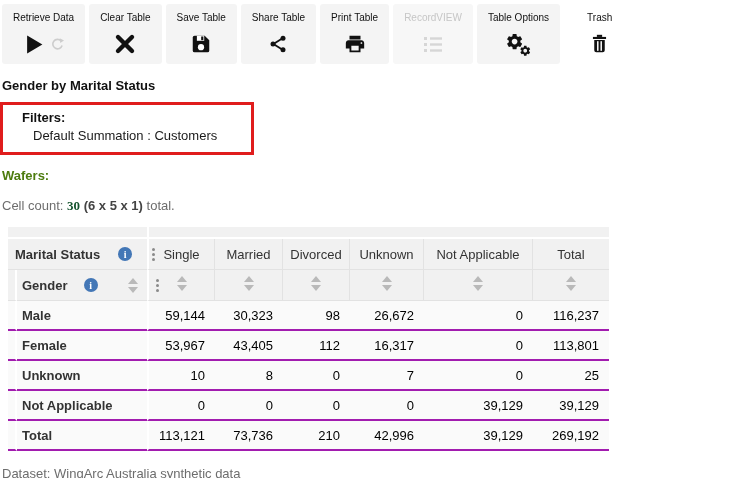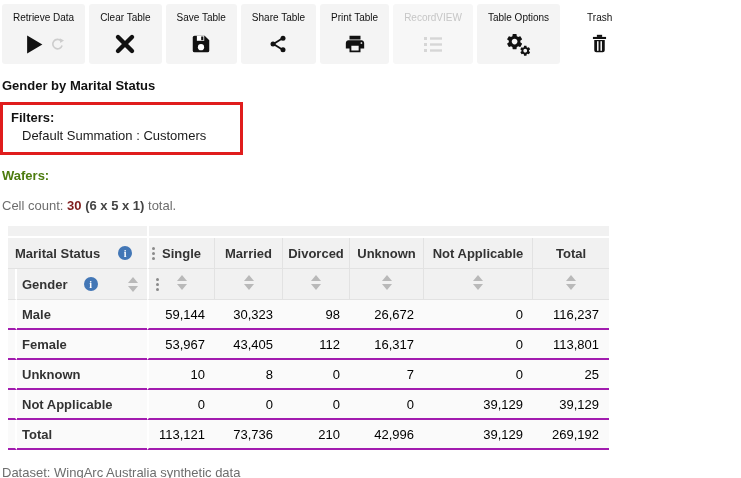--- a/index.html
+++ b/index.html
@@ -17,44 +17,44 @@
   .tbtn .lbl { font-size:10px; color:#111; white-space:nowrap; line-height:14px; }
   .tbtn .ic { display:flex; align-items:center; justify-content:center; height:26px; }
   .tbtn.disabled { background:#f7f7f7; cursor:default; }
   .tbtn.disabled .lbl { color:#c6c6c6; }
   .tbtn.plain { background:transparent; margin-left:12px; }
   .icrow { display:flex; align-items:center; gap:6px; }
   
   .page-title { font-weight:bold; margin:14px 0 0 2px; font-size:13px; color:#111; }
   .filter-box {
     display:inline-block; border:3px solid #e01d1d; margin:9px 11px 0 0;
-    padding:5px 34px 9px 8px;
+    padding:5px 34px 9px 19px;
   }
   .filter-box .fh { font-weight:bold; color:#111; }
   .filter-box .fi { padding-left:11px; margin-top:3px; color:#1a1a1a; }
   .wafers { font-weight:bold; margin:13px 0 0 2px; color:#4d7c0f; }
   .cellcount { margin:15px 0 0 2px; color:#6d6d6d; }
-  .cellcount .cc-num { color:#7f1d1d; font-weight:bold; }
+  .cellcount .cc-num { color:#14532d; font-weight:bold;font-family:Liberation Serif, serif; }
   .cellcount .cc-link { color:#444; font-weight:bold; cursor:pointer; }
   
   .table-wrap { margin:13px 0 0 8px; }
   table.data { border-collapse:separate; border-spacing:0; table-layout:fixed; width:601px; }
   col.c-gutter { width:9px; }  col.c-label { width:130px; }
   col.c-d0 { width:68px; } col.c-d1 { width:68px; } col.c-d2 { width:67px; }
   col.c-d3 { width:74px; } col.c-d4 { width:109px; } col.c-d5 { width:76px; }
   td { padding:0; font-size:13px; }
   tr.strip td { background:#f1f1f1; height:10px; border-bottom:2px solid #fff; }
   tr.hrow td, tr.srow td { background:#f1f1f1; border-bottom:1px solid #e2e2e2; height:30px; }
   td.dfirst { border-left:2px solid #fff; }
   td.gutter { border-right:2px solid #fff; }
   td.varcell { padding:0 8px 0 7px; }
   td.varcell .inner { display:flex; align-items:center; gap:18px; }
   td.rowvarcell { padding:0 8px 0 5px; }
   .hlabel { font-weight:bold; color:#333; white-space:nowrap; }
-  td.ch { text-align:center; font-weight:bold; color:#333; border-right:1px solid #e2e2e2; }
+  td.ch { text-align:center; font-weight:normal; color:#333; border-right:1px solid #e2e2e2; }
   td.sc { text-align:center; border-right:1px solid #e2e2e2; }
   td.ch.last, td.sc.last { border-right:none; }
   tr.brow td { background:#fafafa; border-bottom:2px solid #a21caf; height:28px; }
   td.rlabel { font-weight:bold; color:#333; padding-left:5px; }
   td.num { text-align:right; padding-right:10px; color:#000000; }
   
   .info-icon {
     width:14px; height:14px; border-radius:50%; background:#4377b6; color:#fff;
     display:inline-flex; align-items:center; justify-content:center; flex:none;
     font-size:10px; font-weight:bold; font-family:"Liberation Serif", serif; cursor:pointer;

